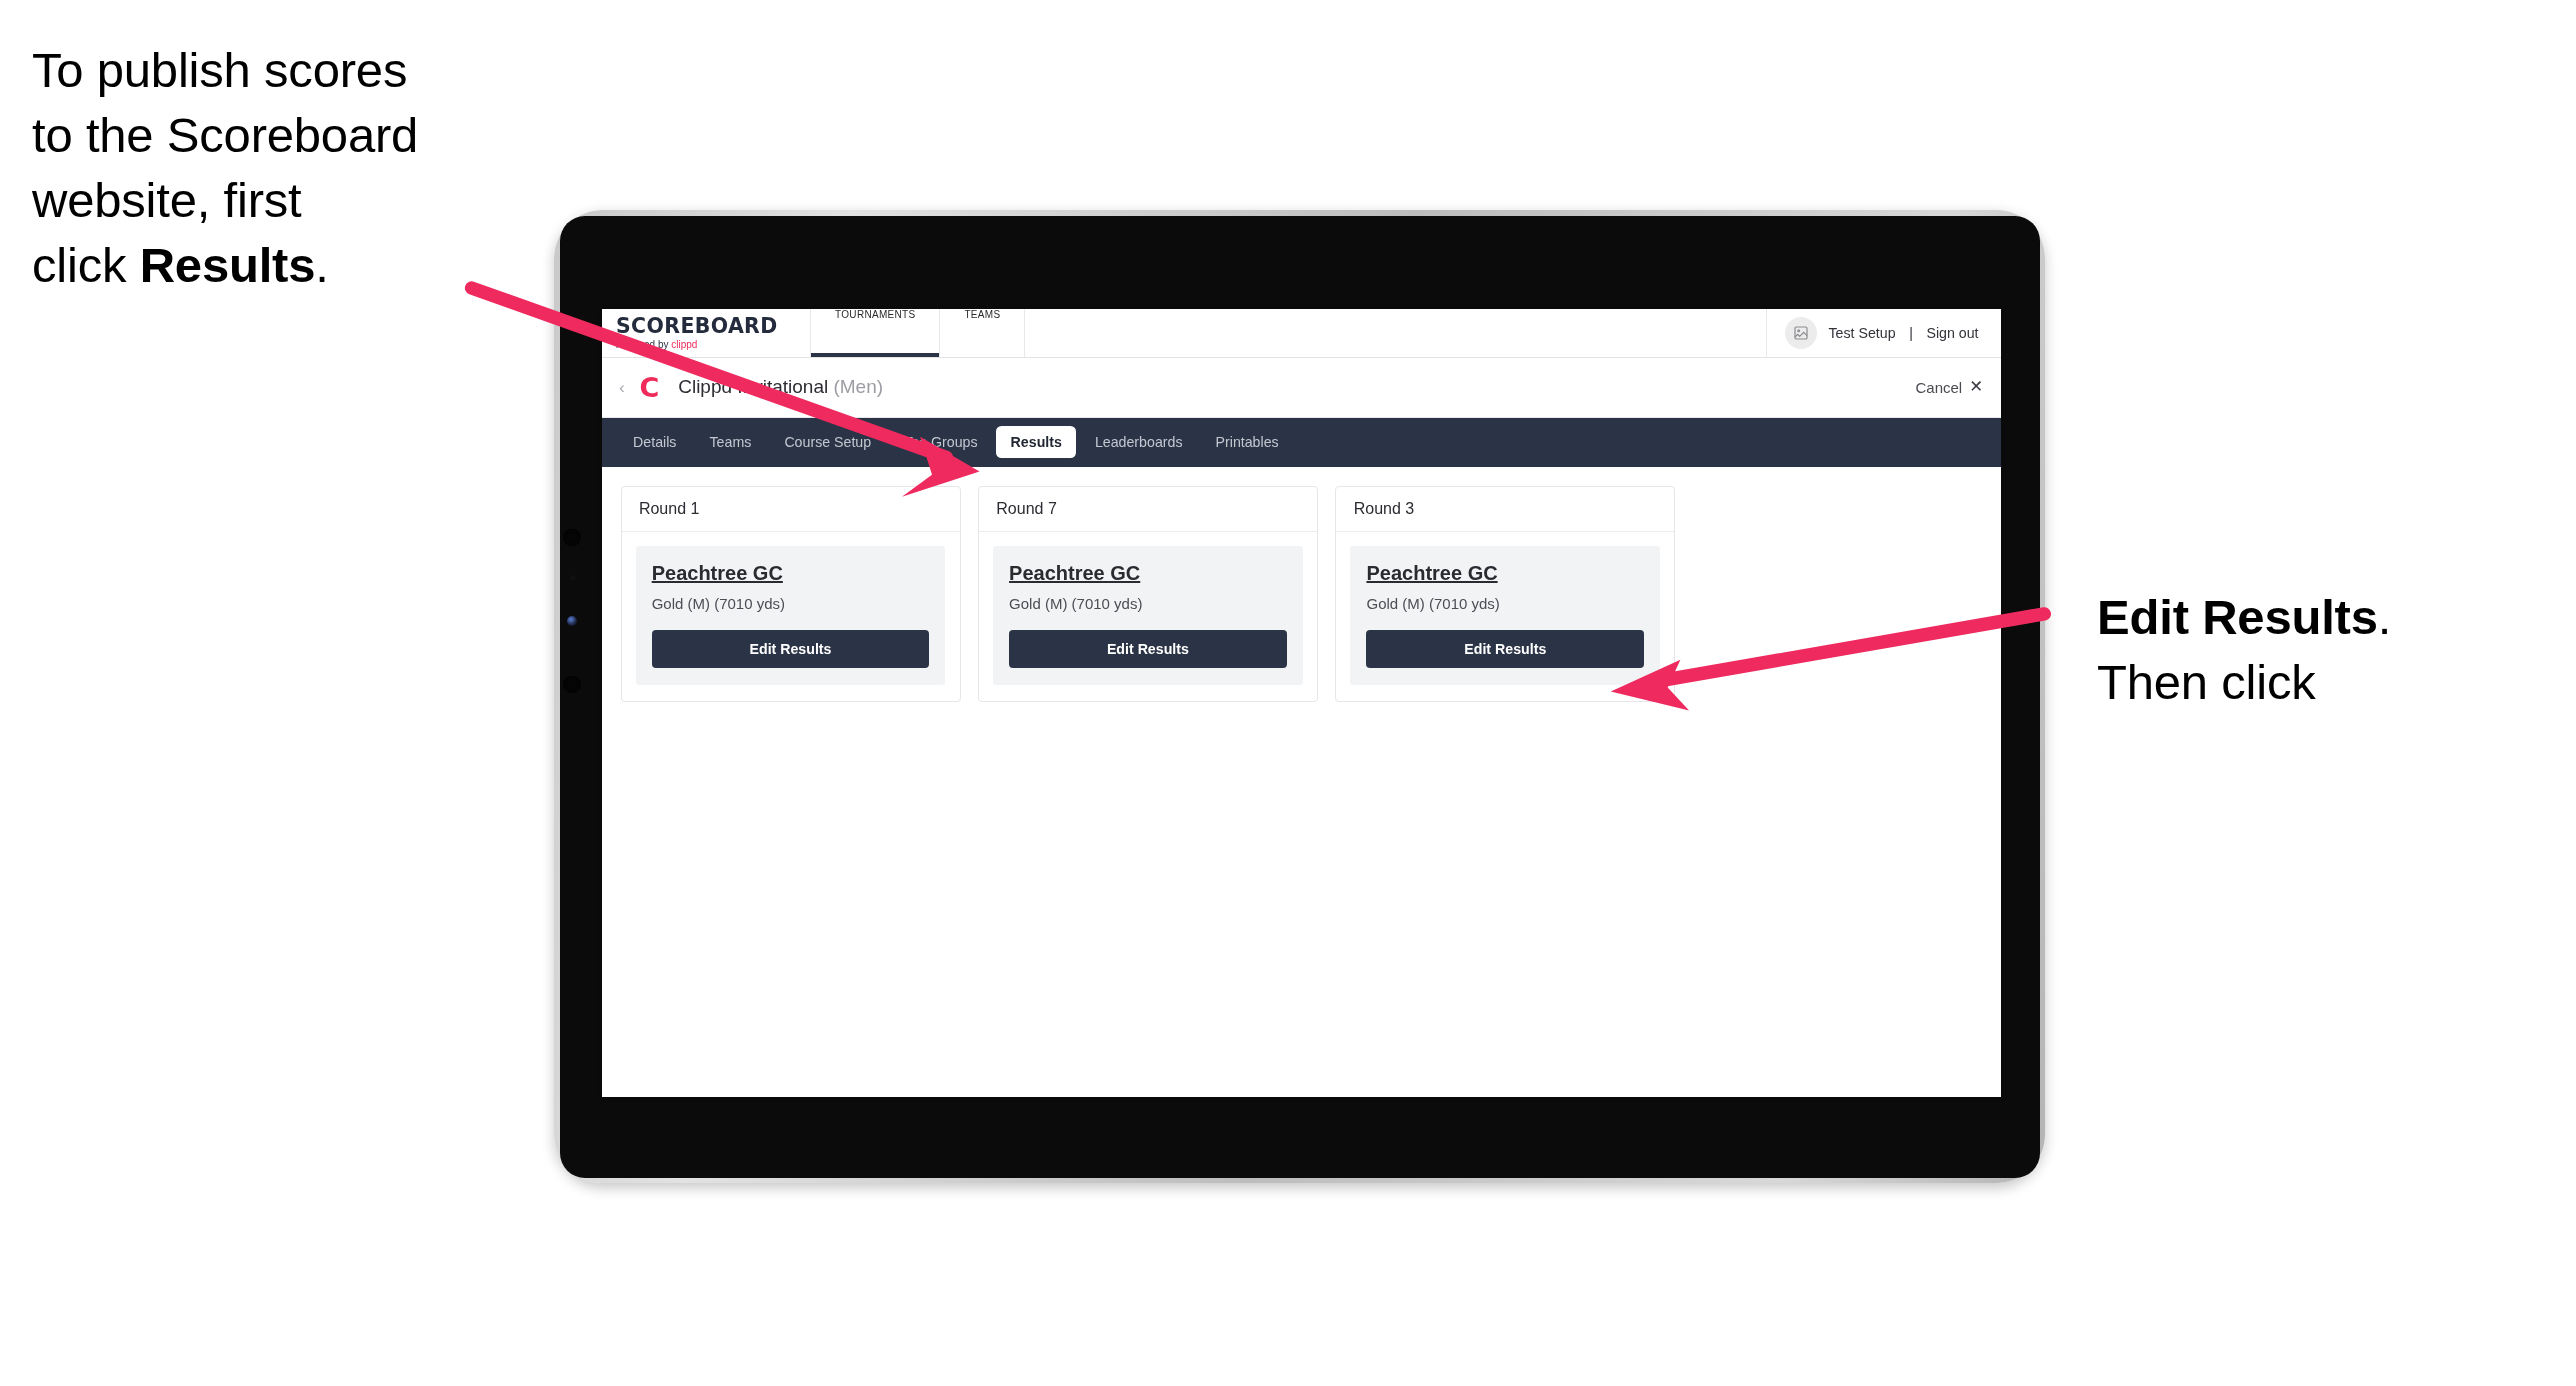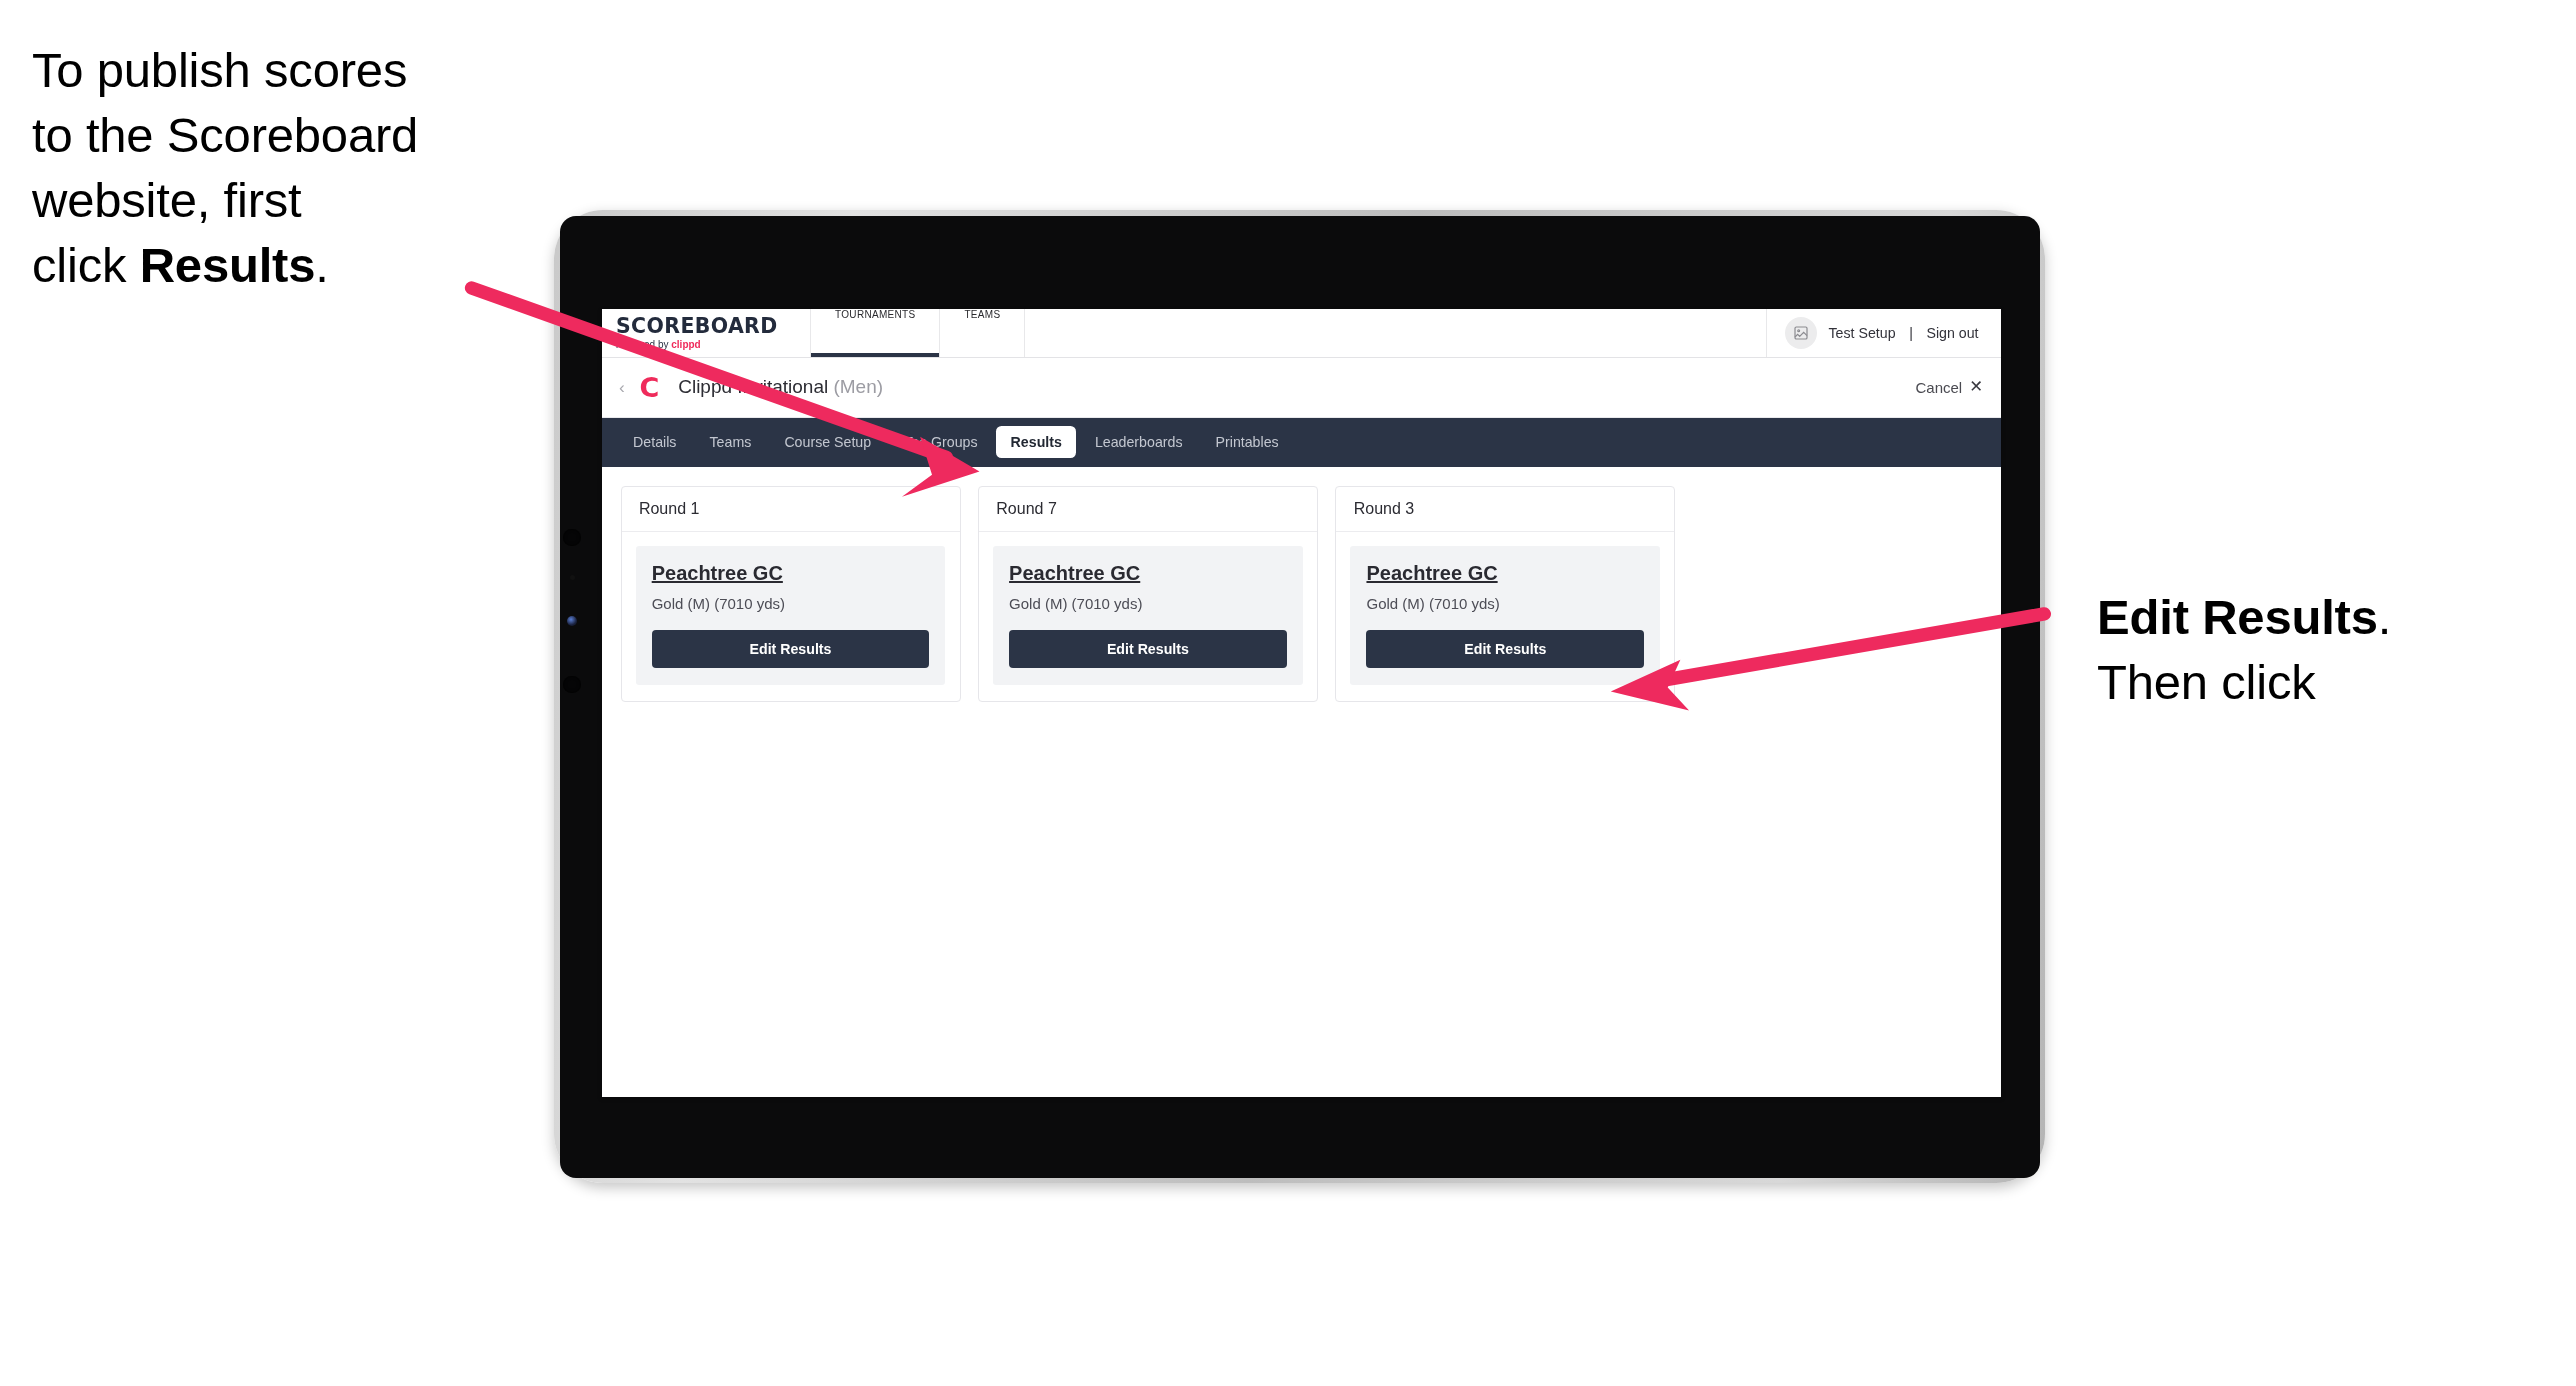--- a/index.html
+++ b/index.html
@@ -37,21 +37,21 @@
     width: 1491px; height: 973px;
     background: linear-gradient(100deg,#c9c9c9 0%, #e2e2e2 18%, #bdbdbd 52%, #d8d8d8 84%, #b4b4b4 100%);
     border-radius: 49px;
     box-shadow: 0 4.7px 12.7px rgba(0,0,0,0.22);
     padding: 5.5px;
   }
   .tablet-bezel {
     position: relative;
     width: 100%; height: 100%;
     background: #0b0b0c;
-    border-radius: 16px;
+    border-radius: 25px;
     overflow: hidden;
   }
   .cam-cluster {
     position: absolute; left: 1.6px; top: 313px;
     width: 20.6px; height: 182px;
   }
   .cam-lens {
     position: absolute; left: 2.4px;
     width: 17.4px; height: 17.4px; border-radius: 50%;
     background: #050506;
@@ -100,21 +100,21 @@
     font-size: 22px;
     letter-spacing: 0.4px;
     color: #232b3c;
     transform: scaleX(0.93);
     transform-origin: left center;
     line-height: 1;
   }
   .brand-sub {
     font-size: 10px; color: #2c3446; margin-top: 3.2px; line-height: 1;
   }
-  .brand-sub .clippd { color: #ef2b5b; font-weight: 700; }
+  .brand-sub .clippd { color: #ef2b5b; font-weight: 400; }
 
   .nav-tab {
     display: flex; justify-content: center;
     padding: 0 24px;
     font-size: 10px;
     letter-spacing: 0.3px;
     color: #2a2a2e;
     border-right: 0.8px solid #e8e8ea;
     position: relative;
     background: #fff;

